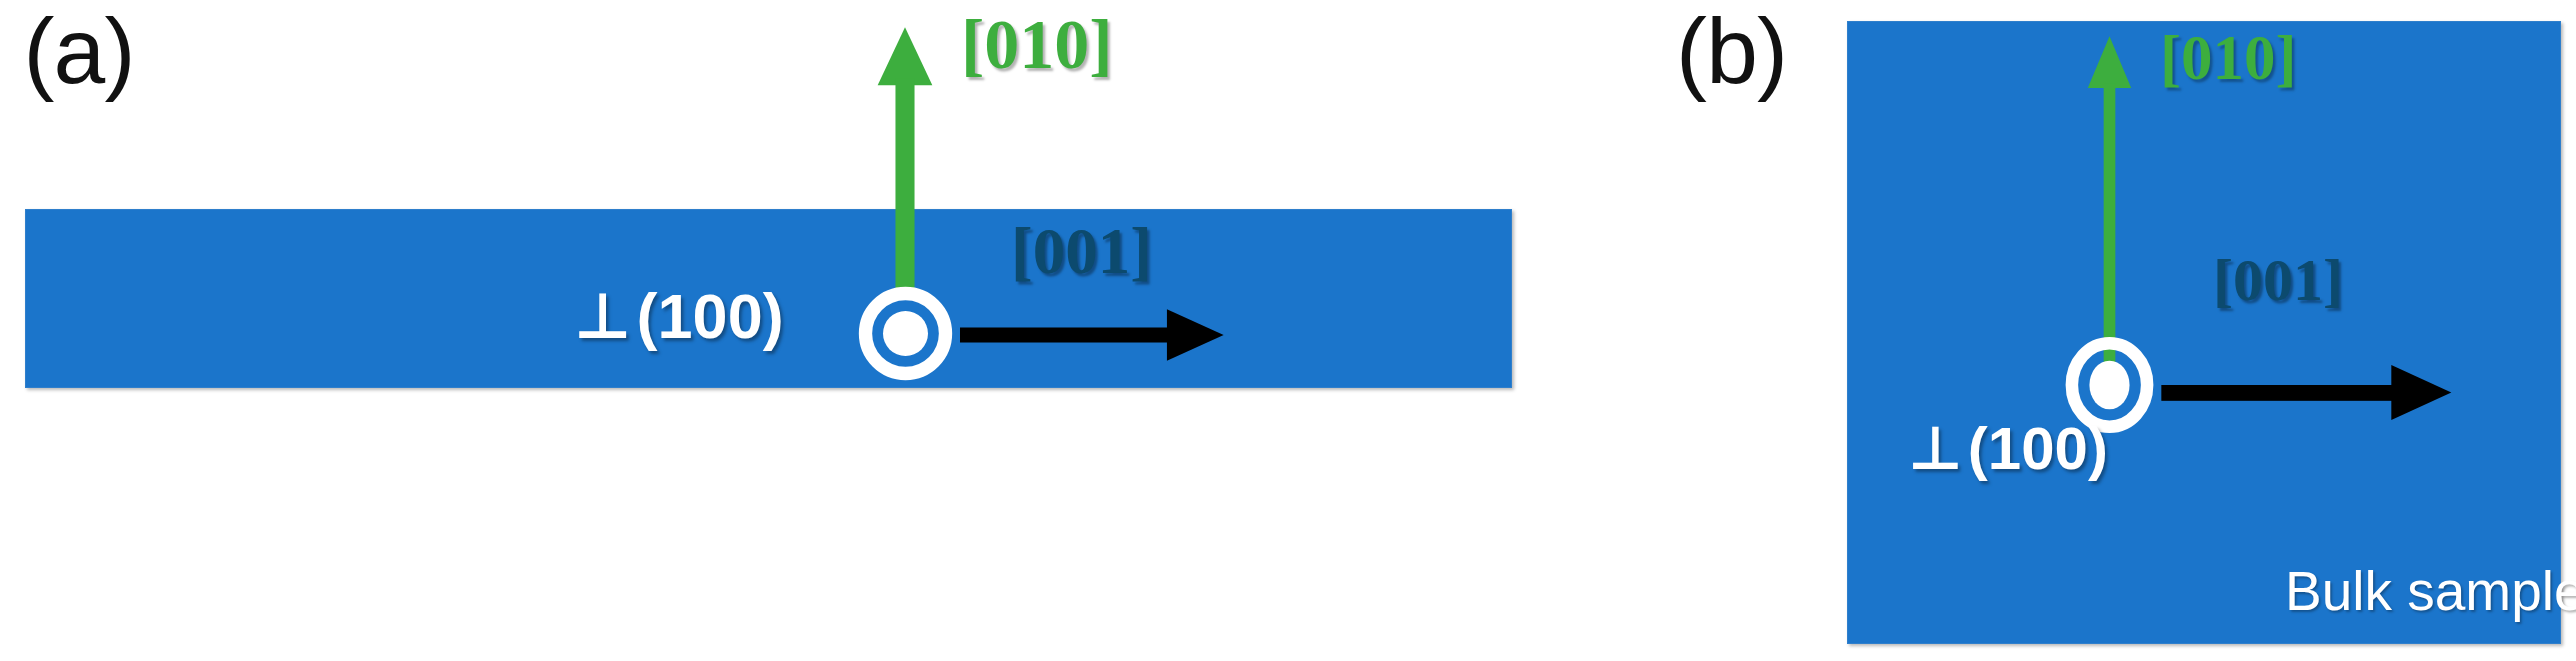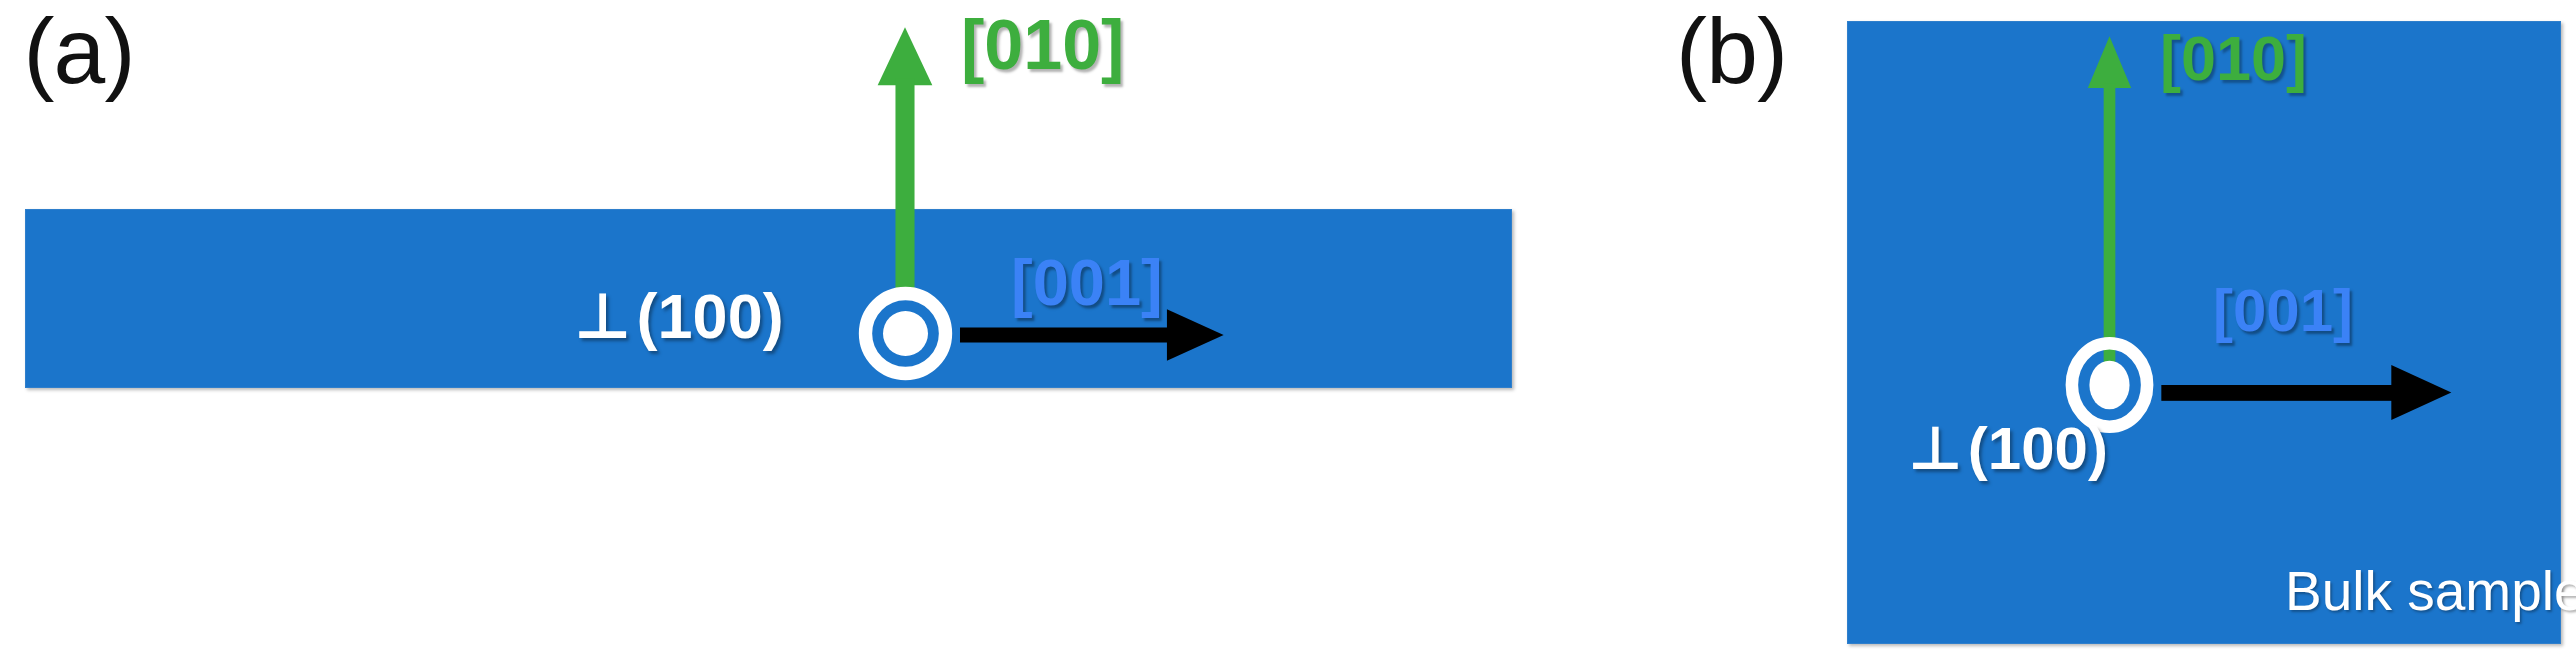--- a/index.html
+++ b/index.html
@@ -38,24 +38,24 @@
   #black-arrow-b{left:2161px;top:365px;width:294px;height:55px;}
 
   
   .circle-dot{position:absolute;}
   #circle-dot-a{left:858px;top:286px;width:95px;height:95px;}
   #circle-dot-b{left:2061px;top:334px;width:97px;height:102px;}
 
   
   .dir-label{
     position:absolute;font-weight:bold;white-space:nowrap;line-height:1;
-    font-family:Liberation Sans, sans-serif;
+    font-family:Liberation Serif, serif;
   }
   .dir-green{color:#3DAE3E;text-shadow:2.5px 2.5px 2.5px rgba(0,0,0,0.30);}
-  .dir-black{color:#3b82f6;text-shadow:2.5px 2.5px 2.5px rgba(0,0,0,0.35);margin-top:31px;}
+  .dir-black{color:#0c4a6e;text-shadow:2.5px 2.5px 2.5px rgba(0,0,0,0.35);}
 
   #label-010-a{left:961px;top:10px;font-size:70px;}
   #label-001-a{left:1011px;top:219px;font-size:65px;}
   #label-010-b{left:2160px;top:27px;font-size:63px;}
   #label-001-b{left:2213px;top:250px;font-size:60px;}
 
   
   .plane-label{
     position:absolute;color:#FFFFFF;font-weight:bold;white-space:nowrap;
     line-height:1;font-family:"Liberation Sans","DejaVu Sans",sans-serif;

